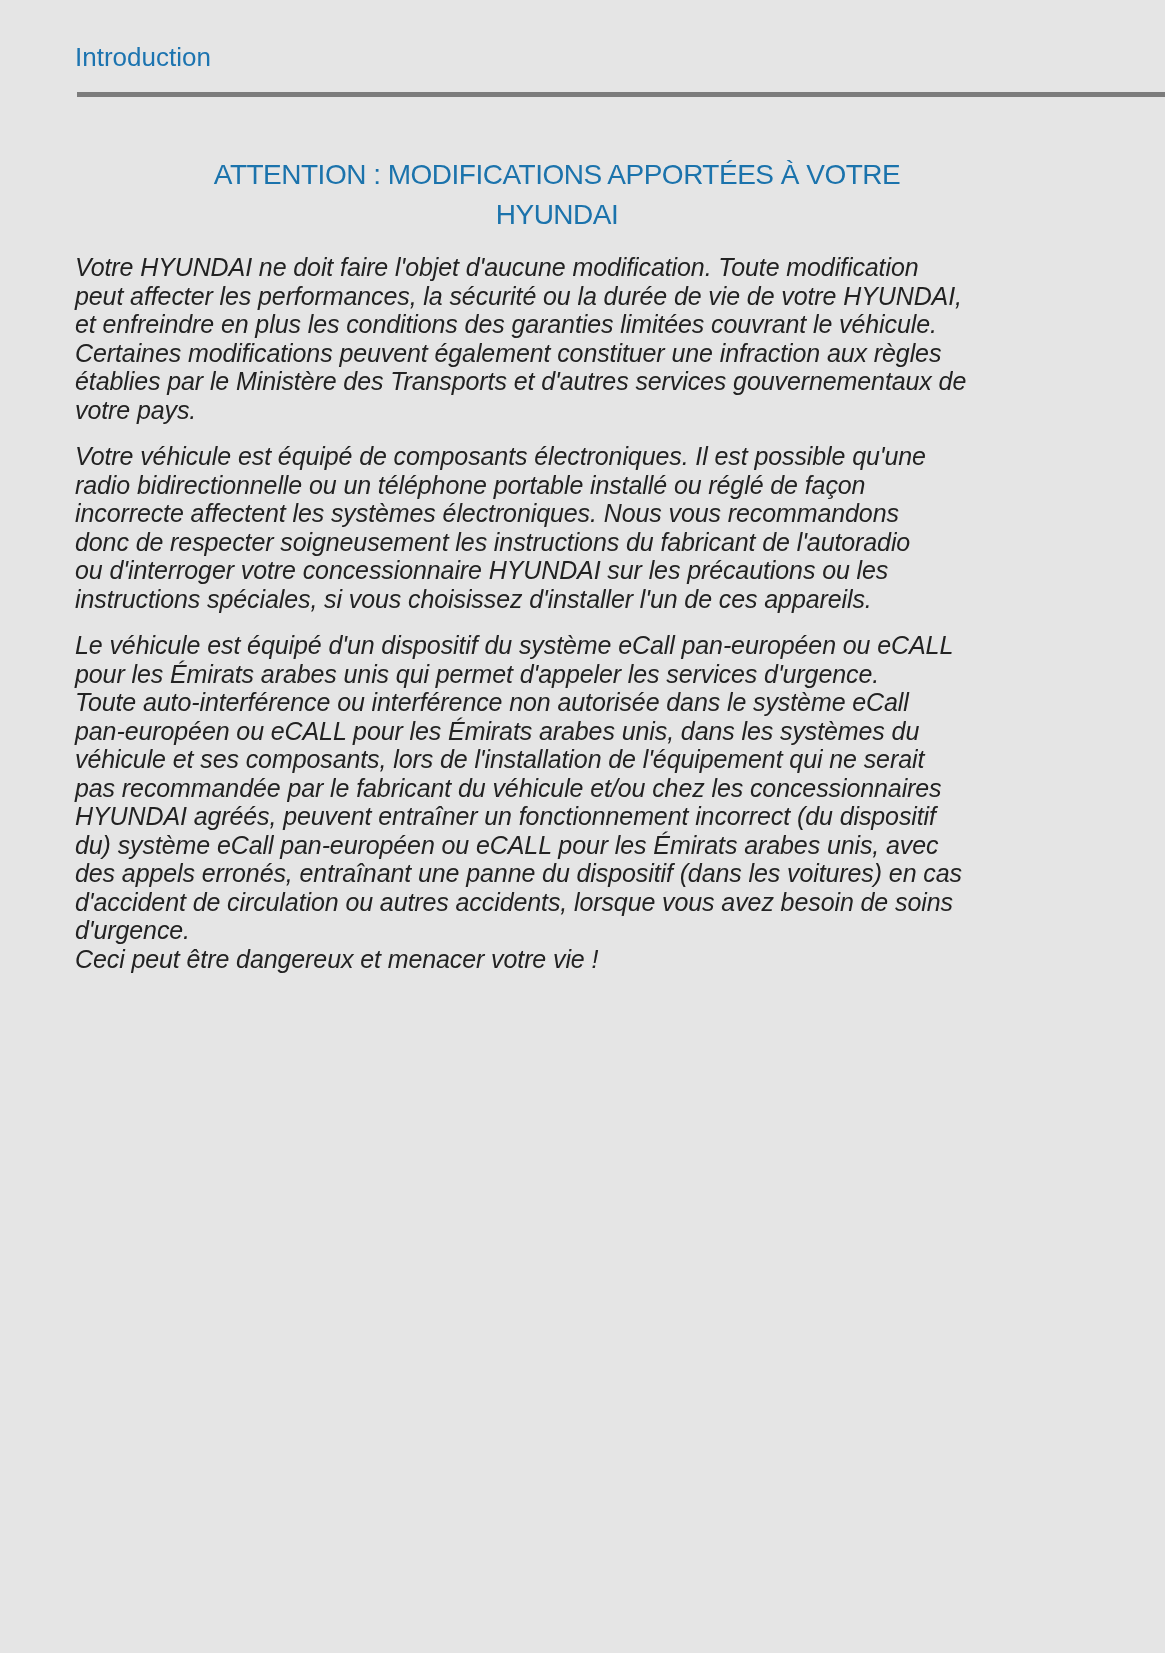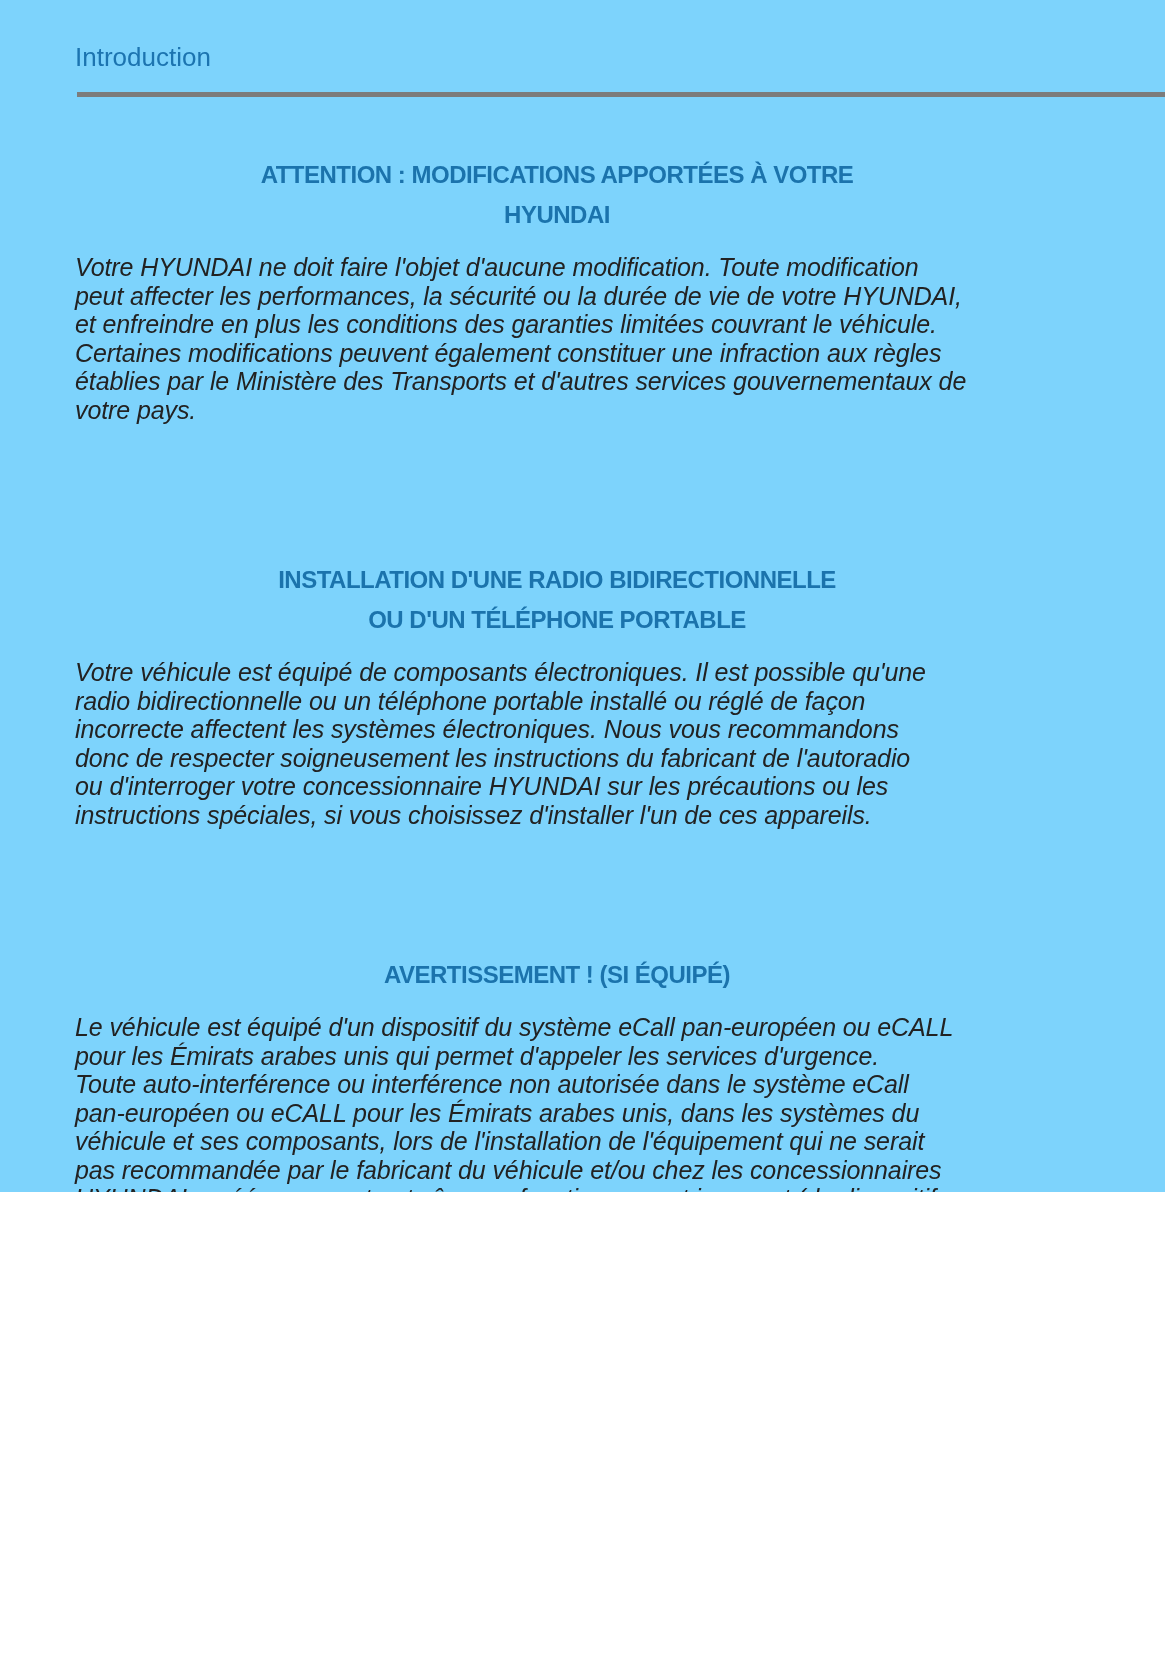--- a/index.html
+++ b/index.html
@@ -3,22 +3,22 @@
 <meta charset="utf-8">
 <style>
   html, body {
     margin: 0;
     padding: 0;
     background: #ffffff;
   }
   .page {
     position: relative;
     width: 1165px;
-    height: 1192px;
-    background: #7dd3fc;
+    height: 1653px;
+    background: #e5e5e5;
     font-family: "Liberation Sans", sans-serif;
     overflow: hidden;
   }
   .breadcrumb {
     margin: 42px 0 0 75px;
     font-size: 26px;
     line-height: 31px;
     color: #1c74b0;
   }
   .header-rule {
@@ -26,22 +26,22 @@
     margin-top: 19px;
     height: 5px;
     background: #7c7c7c;
   }
   .content {
     margin: 0 126px 0 75px;
     color: #222222;
   }
   .section-heading {
     margin: 0;
-    font-size: 24px;
-    font-weight: bold;
+    font-size: 28px;
+    font-weight: normal;
     letter-spacing: -0.5px;
     line-height: 40px;
     text-align: center;
     color: #1b73ac;
     white-space: pre-line;
   }
   .section-body {
     margin: 18px 0 0 0;
     font-size: 25px;
     line-height: 28.5px;
@@ -71,32 +71,29 @@
 HYUNDAI</h2>
       <p class="section-body">Votre HYUNDAI ne doit faire l'objet d'aucune modification. Toute modification
 peut affecter les performances, la sécurité ou la durée de vie de votre HYUNDAI,
 et enfreindre en plus les conditions des garanties limitées couvrant le véhicule.
 Certaines modifications peuvent également constituer une infraction aux règles
 établies par le Ministère des Transports et d'autres services gouvernementaux de
 votre pays.</p>
     </section>
 
     <section class="doc-section section-mid">
-      <h2 class="section-heading">INSTALLATION D'UNE RADIO BIDIRECTIONNELLE
-OU D'UN TÉLÉPHONE PORTABLE</h2>
       <p class="section-body">Votre véhicule est équipé de composants électroniques. Il est possible qu'une
 radio bidirectionnelle ou un téléphone portable installé ou réglé de façon
 incorrecte affectent les systèmes électroniques. Nous vous recommandons
 donc de respecter soigneusement les instructions du fabricant de l'autoradio
 ou d'interroger votre concessionnaire HYUNDAI sur les précautions ou les
 instructions spéciales, si vous choisissez d'installer l'un de ces appareils.</p>
     </section>
 
     <section class="doc-section section-last">
-      <h2 class="section-heading">AVERTISSEMENT ! (SI ÉQUIPÉ)</h2>
       <p class="section-body">Le véhicule est équipé d'un dispositif du système eCall pan-européen ou eCALL
 pour les Émirats arabes unis qui permet d'appeler les services d'urgence.
 Toute auto-interférence ou interférence non autorisée dans le système eCall
 pan-européen ou eCALL pour les Émirats arabes unis, dans les systèmes du
 véhicule et ses composants, lors de l'installation de l'équipement qui ne serait
 pas recommandée par le fabricant du véhicule et/ou chez les concessionnaires
 HYUNDAI agréés, peuvent entraîner un fonctionnement incorrect (du dispositif
 du) système eCall pan-européen ou eCALL pour les Émirats arabes unis, avec
 des appels erronés, entraînant une panne du dispositif (dans les voitures) en cas
 d'accident de circulation ou autres accidents, lorsque vous avez besoin de soins

